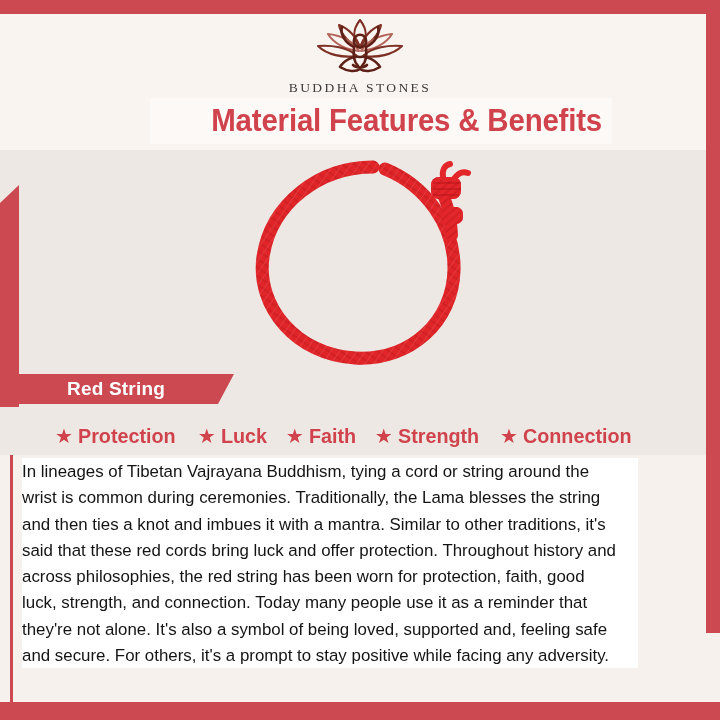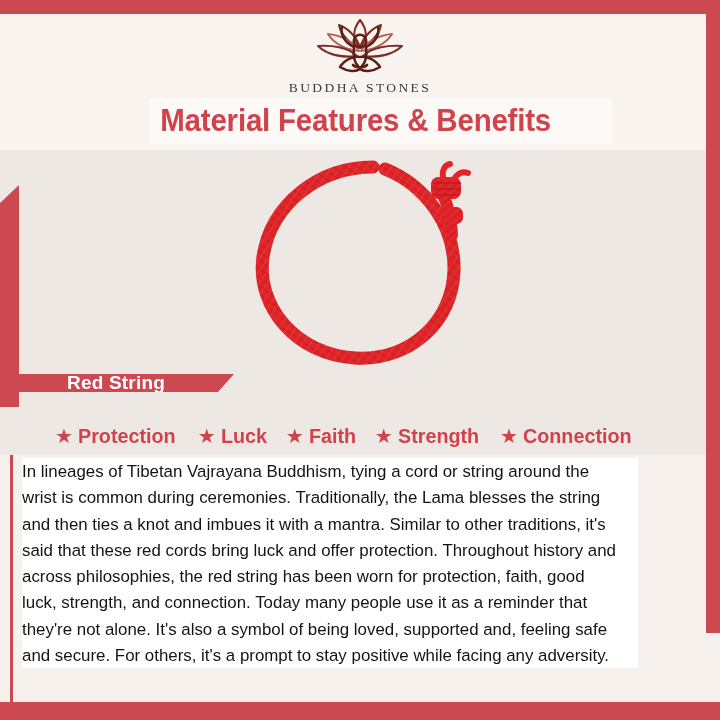--- a/index.html
+++ b/index.html
@@ -86,21 +86,21 @@
   }
 
   
   .title-banner {
     position: absolute;
     left: 150px; top: 98px;
     width: 462px; height: 46px;
     background: #fdf9f6;
     display: flex;
     align-items: center;
-    justify-content: flex-start;
+    justify-content: flex-end;
   }
   .title-text {
     font-family: "Liberation Sans Narrow", "Liberation Sans", sans-serif;
     font-size: 31px;
     font-weight: bold;
     color: #d0434c;
     letter-spacing: -0.2px;
     transform: scaleX(0.95);
     white-space: nowrap;
   }
@@ -109,21 +109,21 @@
   .product-art {
     position: absolute;
     left: 225px; top: 155px;
     width: 280px; height: 215px;
   }
 
   
   .ribbon {
     position: absolute;
     left: 19px; top: 374px;
-    width: 215px; height: 18px;
+    width: 215px; height: 30px;
     background: #cc4952;
     clip-path: polygon(0 0, 100% 0, calc(100% - 16px) 100%, 0 100%);
     display: flex;
     align-items: center;
   }
   .ribbon-text {
     margin-left: 48px;
     font-family: "Liberation Sans Narrow", "Liberation Sans", sans-serif;
     font-size: 19px;
     font-weight: bold;

